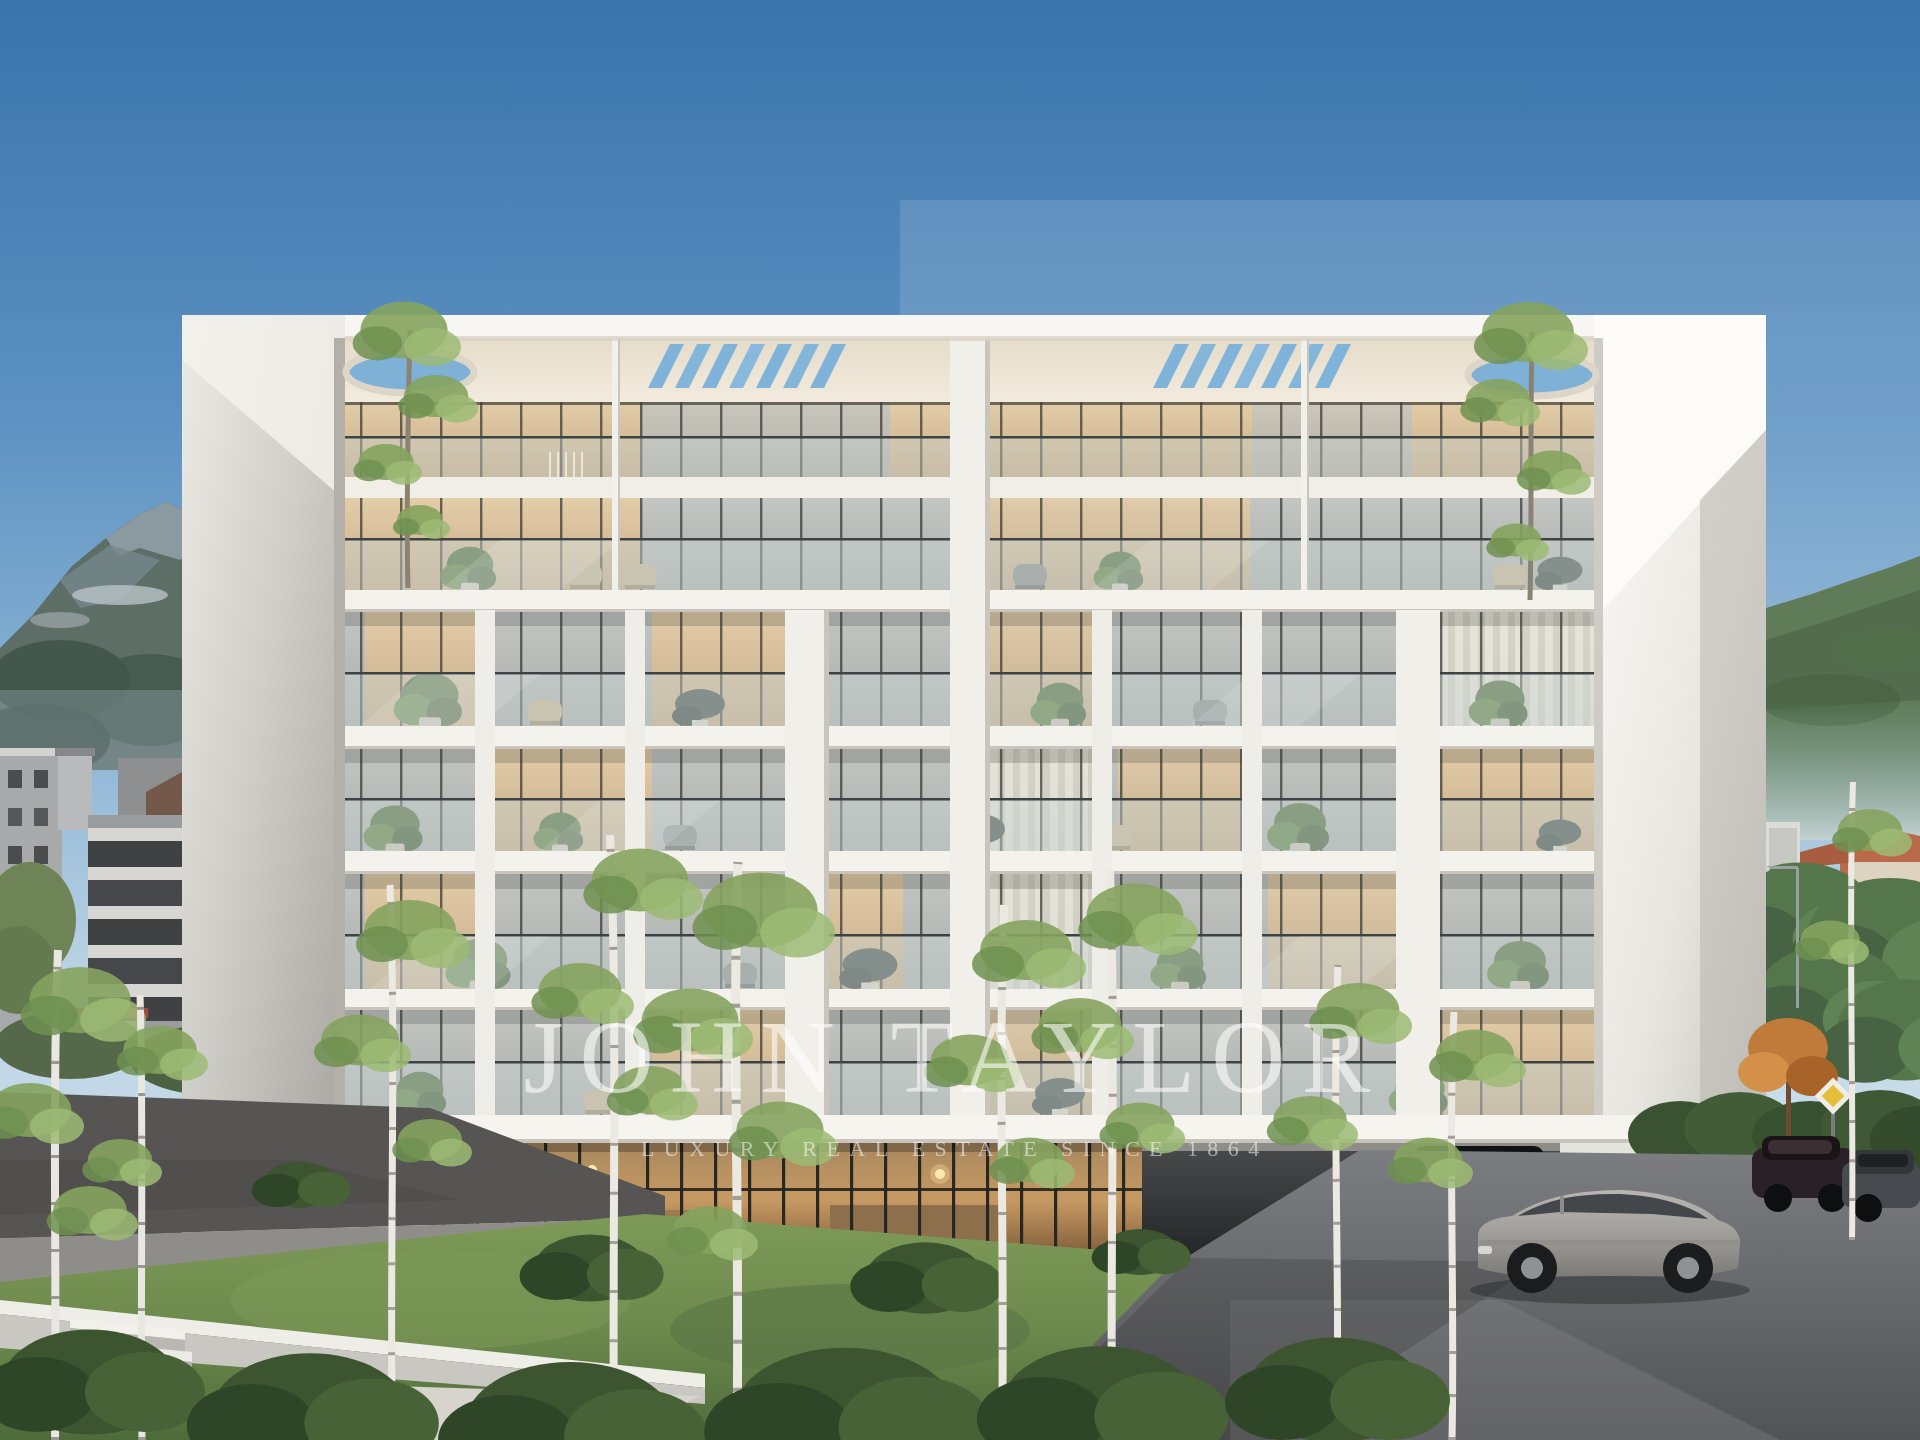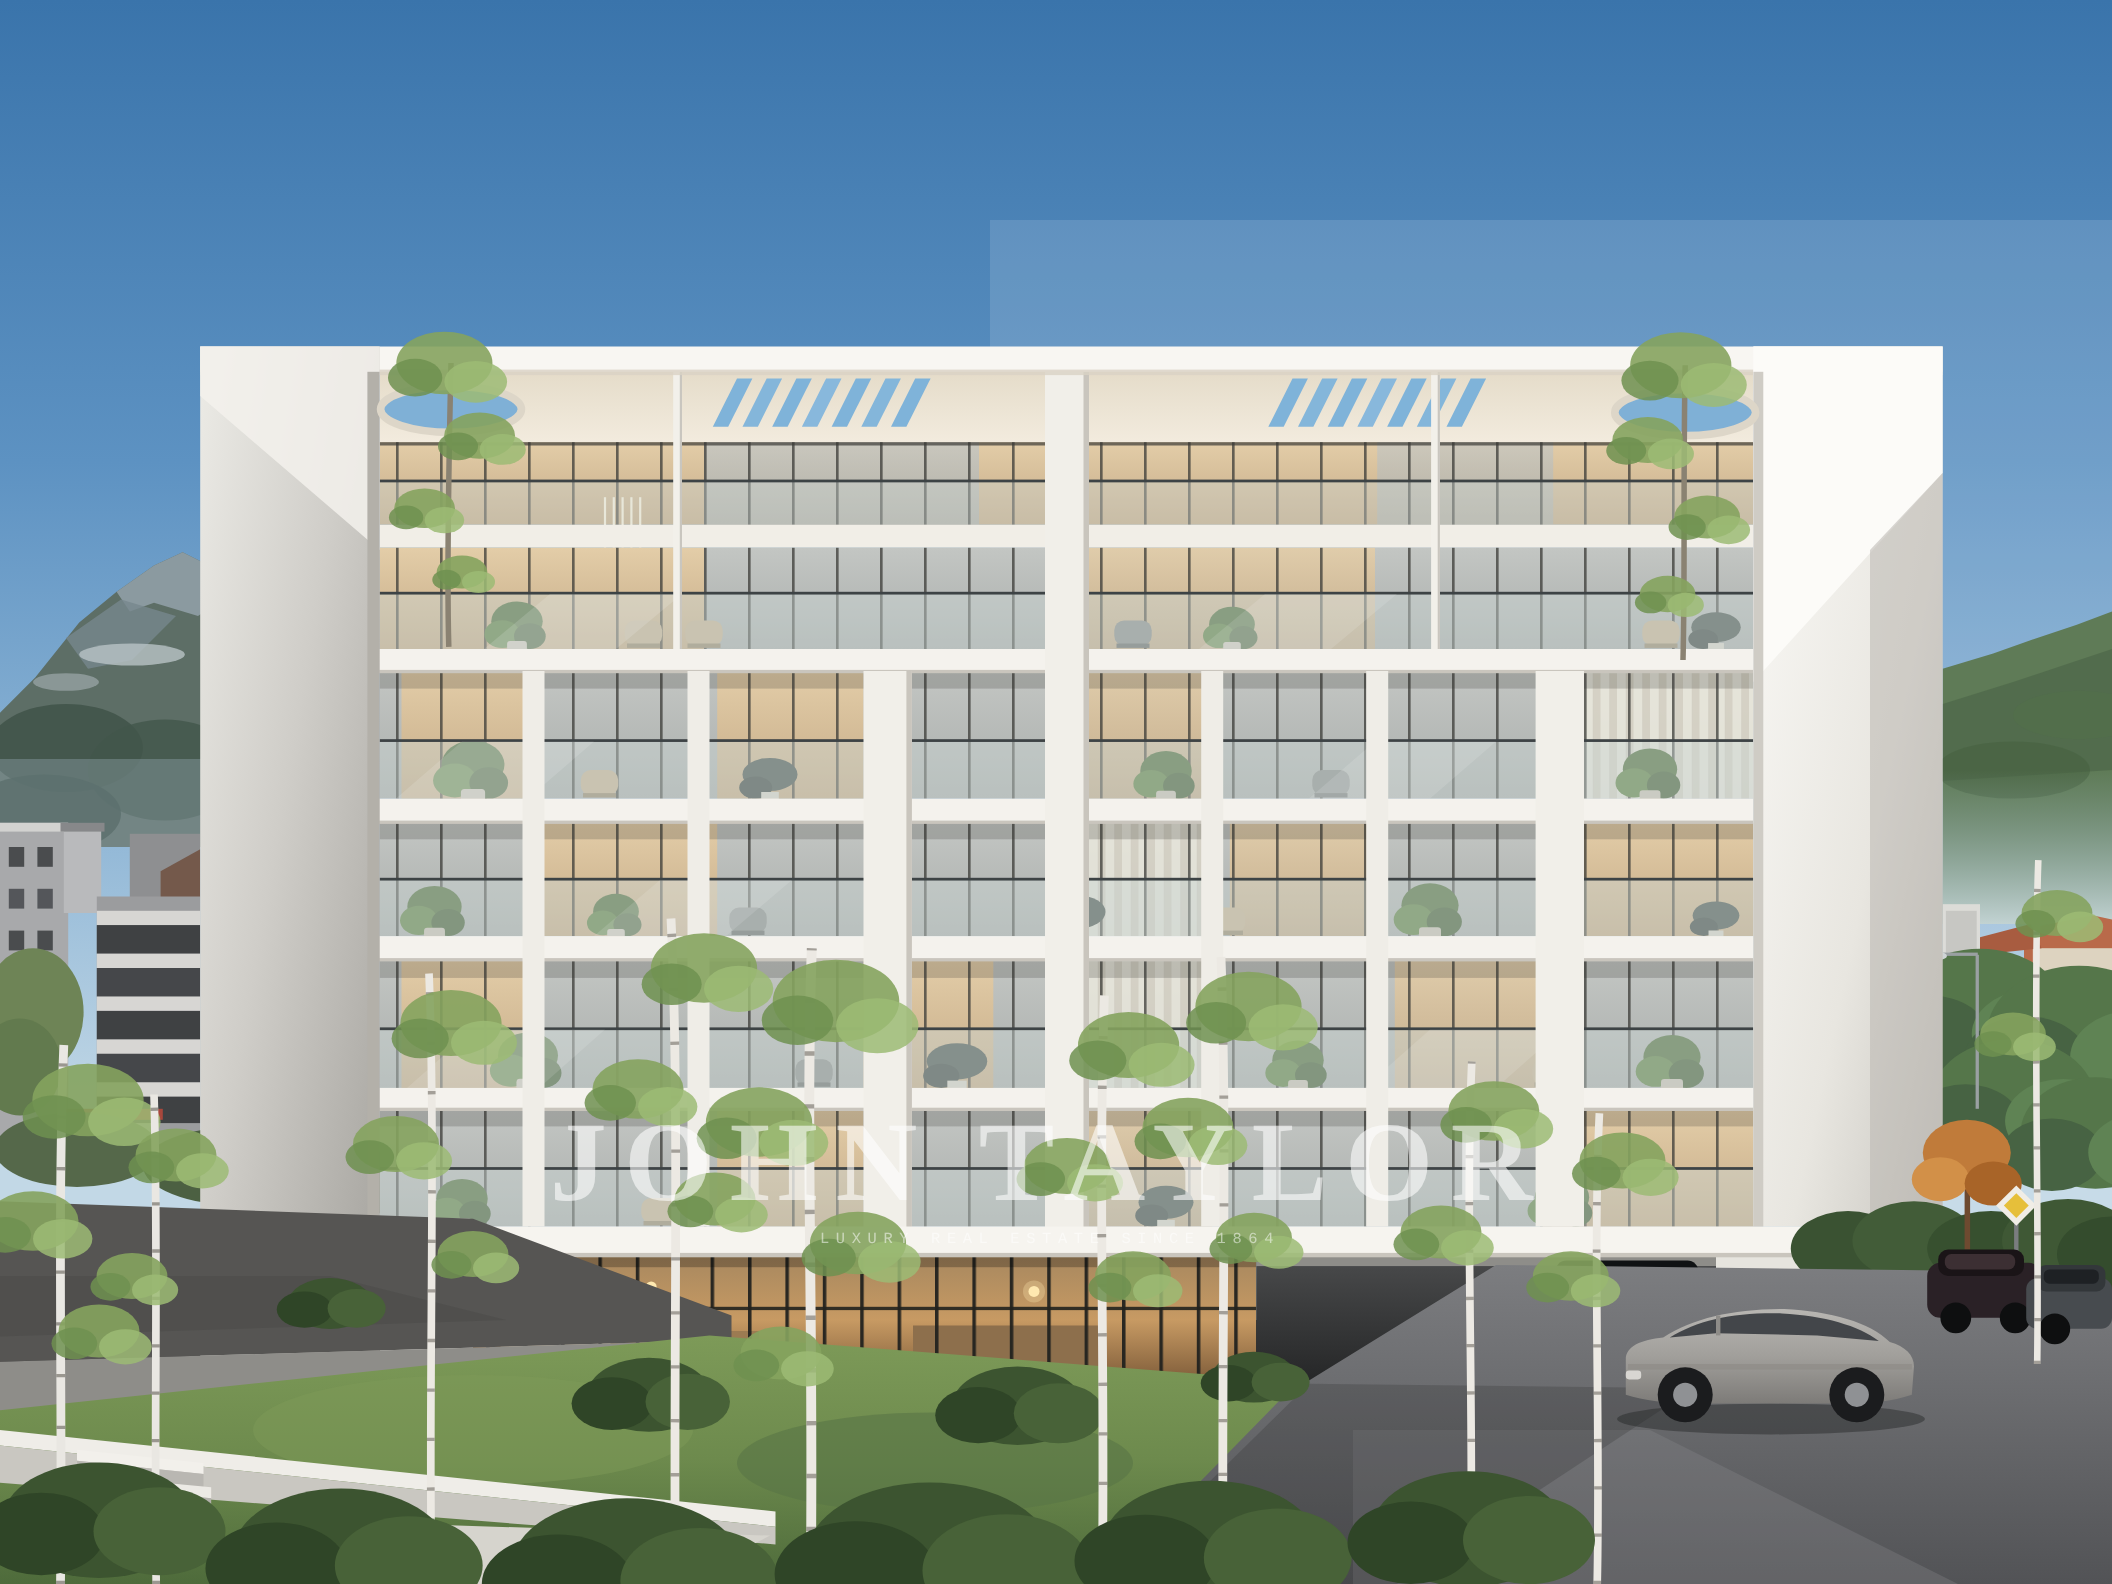--- a/index.html
+++ b/index.html
@@ -1,21 +1,21 @@
 <!DOCTYPE html>
 <html><head>
 <meta charset="utf-8">
 <style>
   html,body{margin:0;padding:0;background:#222;}
   .stage{position:relative;width:1920px;height:1440px;overflow:hidden;font-family:"Liberation Sans",sans-serif;}
   .stage svg{position:absolute;left:0;top:0;}
   .wm{position:absolute;left:50%;top:1006px;transform:translateX(-50.6%);text-align:center;pointer-events:none;}
-  .wm-title{font-family:"Liberation Serif","DejaVu Serif",serif;font-size:103px;line-height:1;font-weight:700;
+  .wm-title{font-family:"Liberation Serif","DejaVu Serif",serif;font-size:103px;line-height:1;font-weight:400;
             letter-spacing:.155em;white-space:nowrap;color:rgba(255,255,255,.58);}
-  .wm-tagline{margin-top:10px;font-family:Liberation Mono, monospace;font-size:14px;
+  .wm-tagline{margin-top:27px;font-family:Liberation Serif, serif;font-size:22px;
             letter-spacing:.43em;white-space:nowrap;color:rgba(255,255,255,.52);}
 </style>
 </head>
 <body>
 
 <div class="stage">
 <svg width="1920" height="1440" viewBox="0 0 1920 1440">
 <defs>
   <linearGradient id="sky" x1="0" y1="0" x2="0" y2="1">
     <stop offset="0" stop-color="#3a74ab"></stop>

